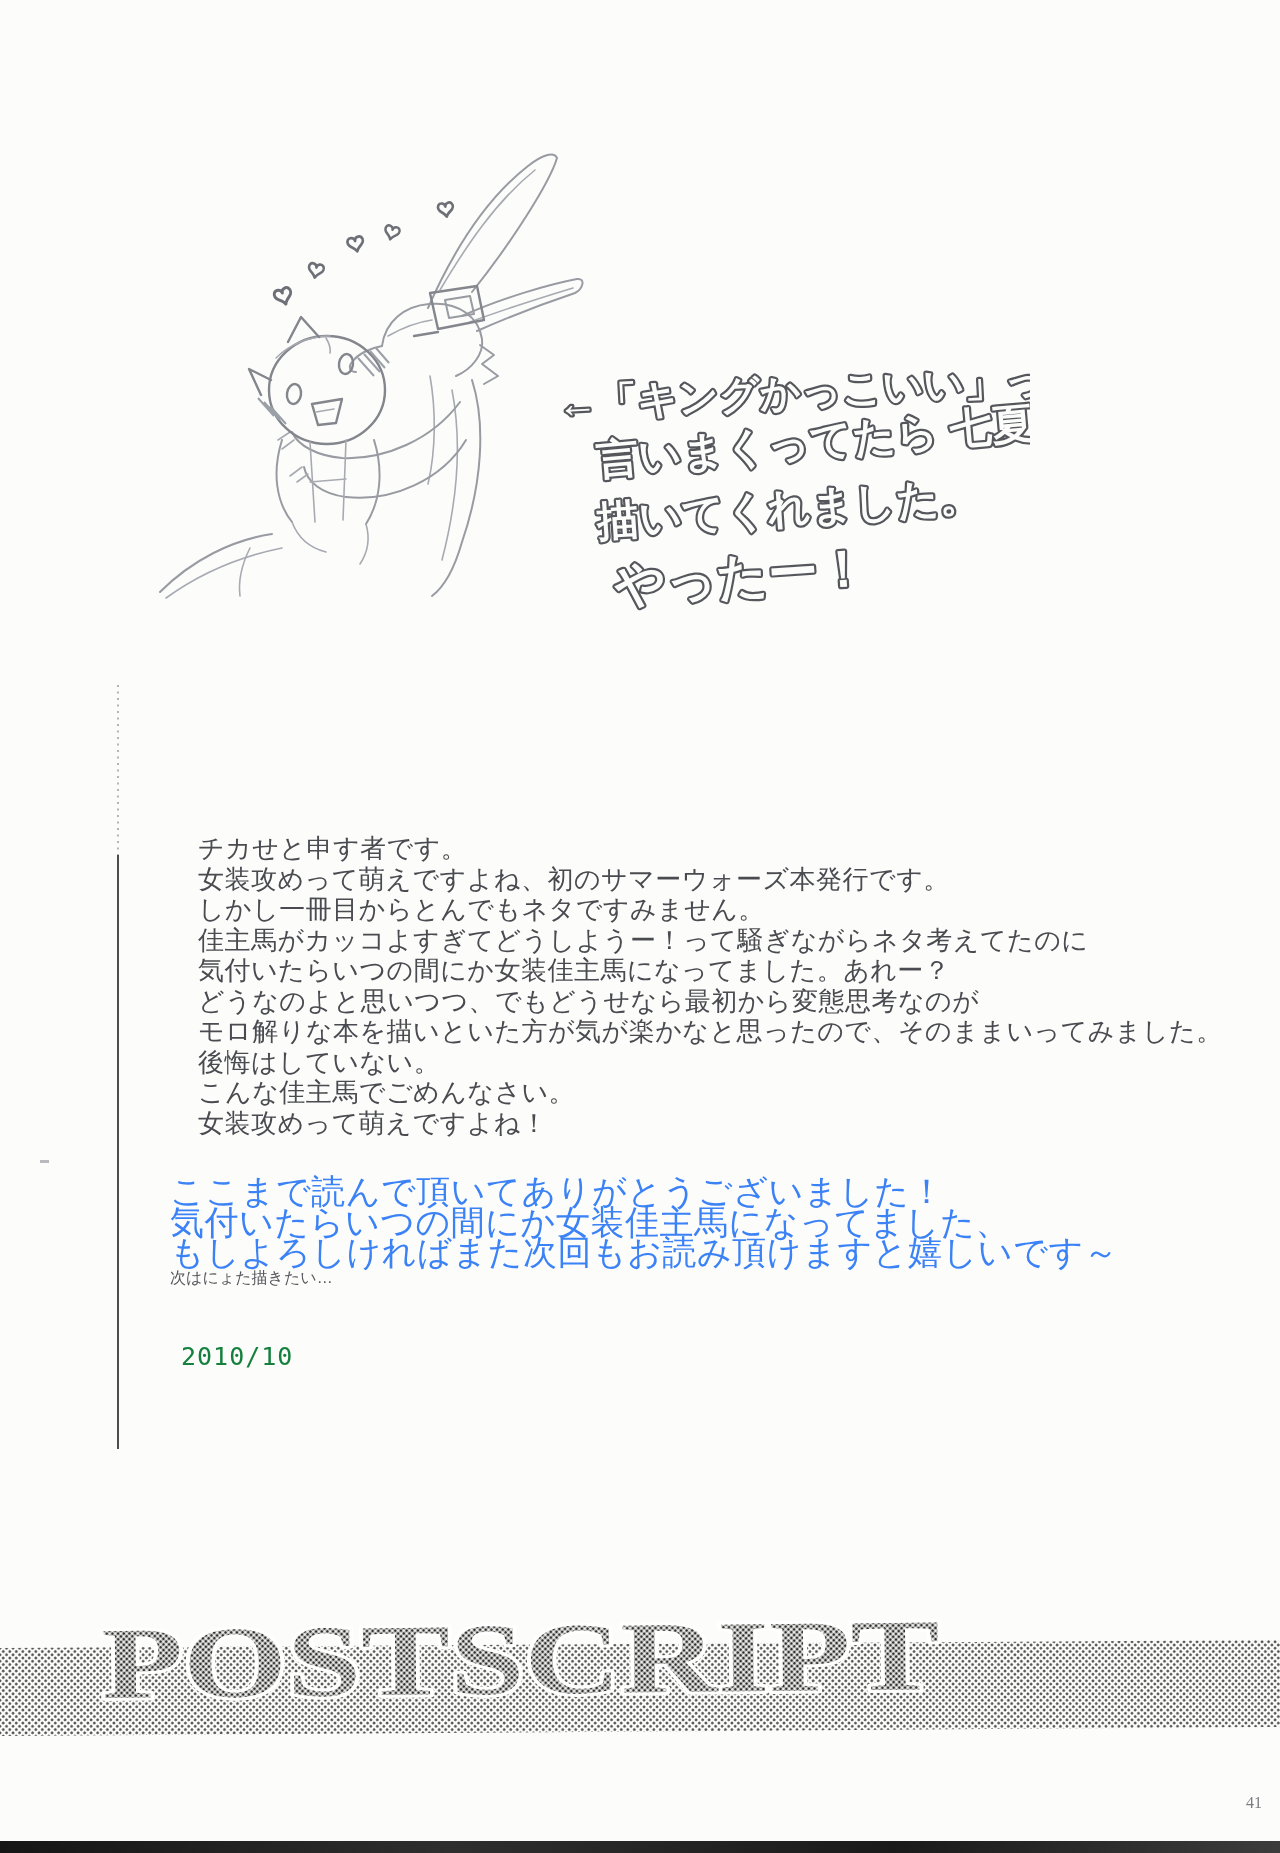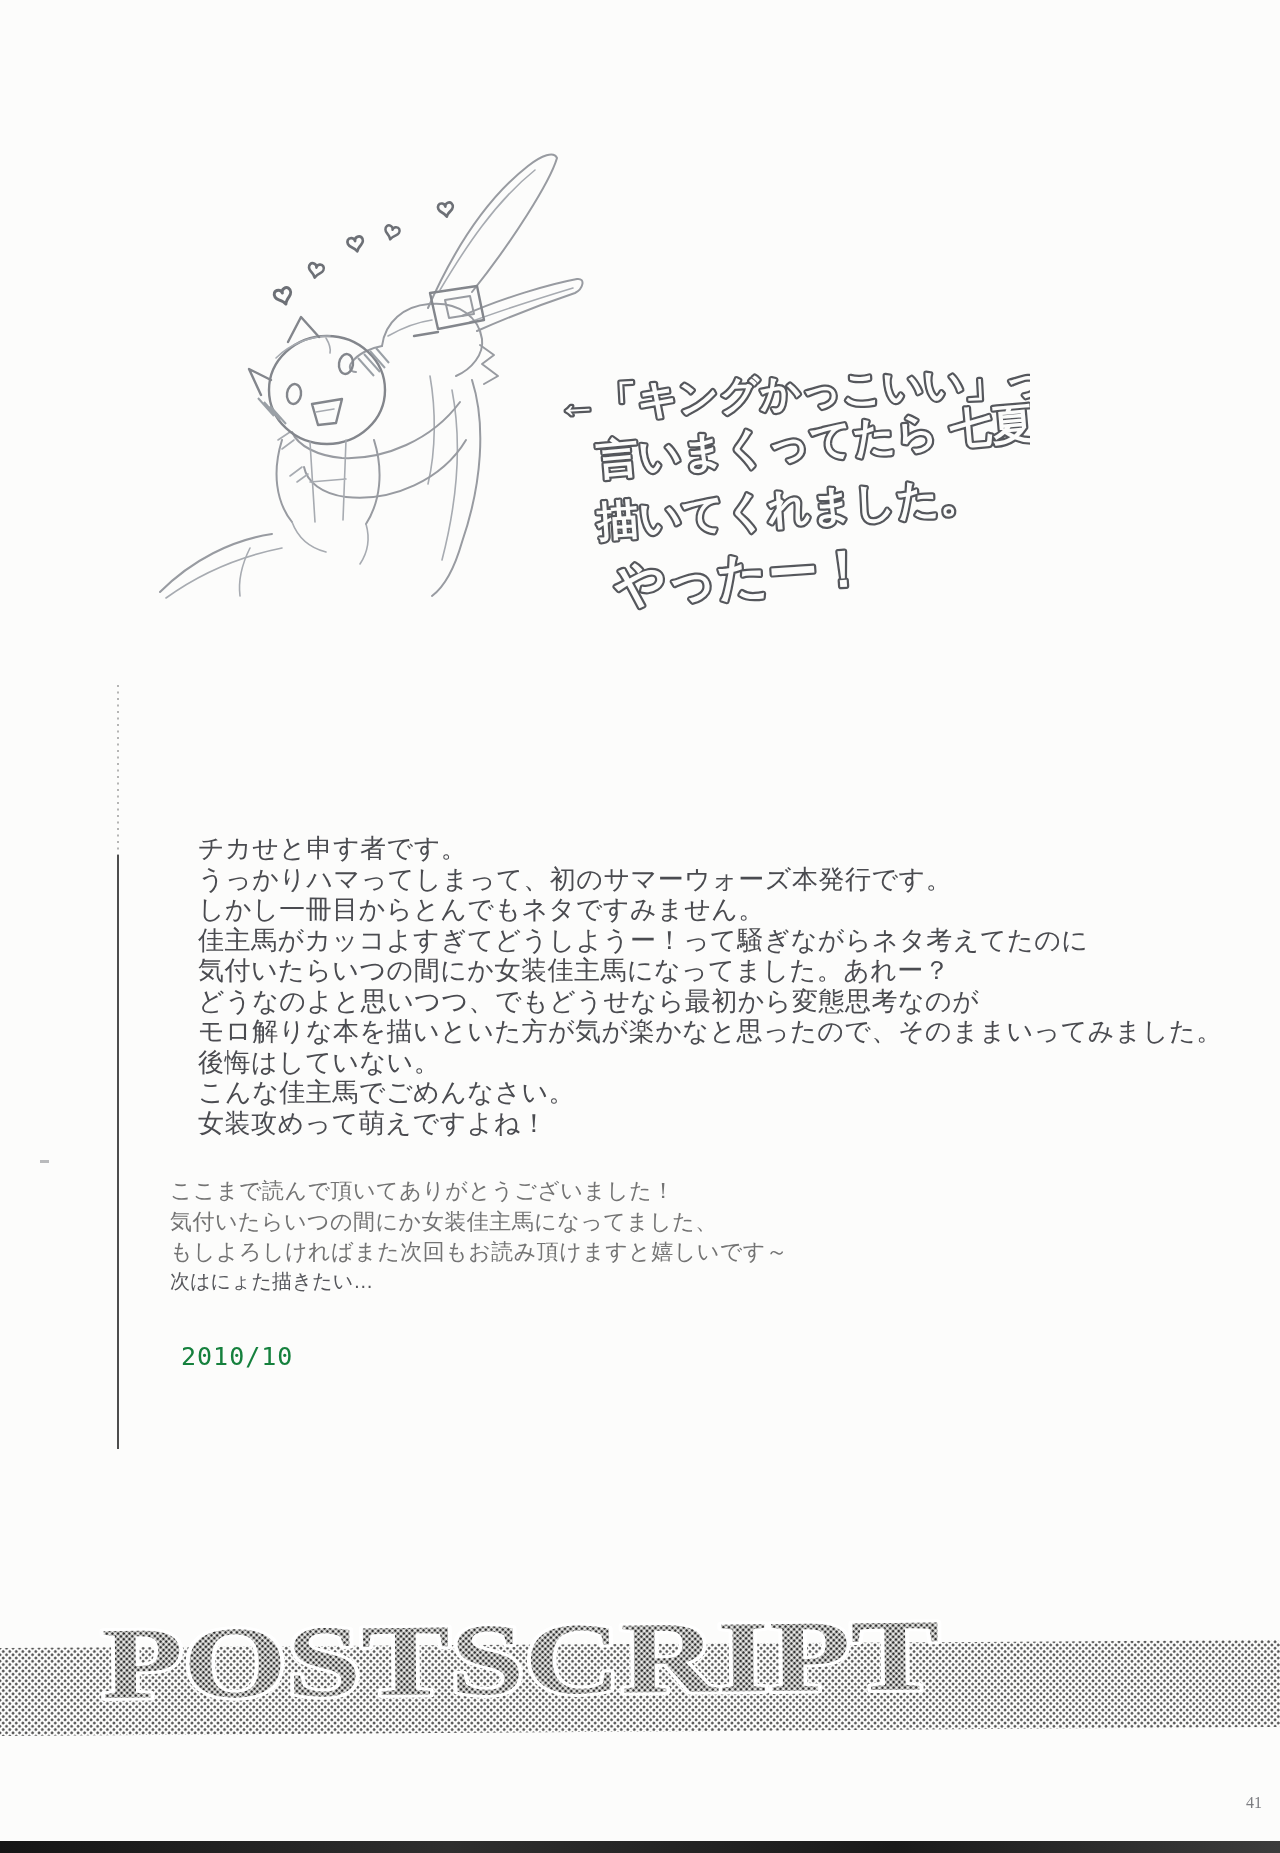--- a/index.html
+++ b/index.html
@@ -31,26 +31,26 @@
   .afterword{
     position:absolute;left:170px;top:833px;
     color:#4a4b50;
     font-size:26px;line-height:30.5px;
     letter-spacing:0.5px;
     white-space:nowrap;
   }
   .afterword div{height:30.5px;margin-left:28px;}
   .afterword2{
     position:absolute;left:170px;top:1176px;
-    color:#737373;font-size:22px;line-height:30.5px;letter-spacing:0.5px;white-space:nowrap;
+    color:#3b82f6;font-size:34px;line-height:30.5px;letter-spacing:0.5px;white-space:nowrap;
   }
   .afterword2 div{height:30.5px;}
   .small-note{
     position:absolute;left:170px;top:1268px;
-    color:#55565b;font-size:20px;white-space:nowrap;
+    color:#55565b;font-size:16px;white-space:nowrap;
   }
   .date-line{
     position:absolute;left:181px;top:1342px;
     color:#15803d;font-size:25px;letter-spacing:1px;
     font-family:"DejaVu Sans Mono","Liberation Mono",monospace;
   }
   
   .banner-svg{position:absolute;left:0;top:1580px;width:1280px;height:250px;}
   .banner-title{
     font-family:"Liberation Serif","DejaVu Serif",serif;
@@ -162,21 +162,21 @@
         <stop offset="1" stop-color="#4d4d4d" stop-opacity="0"></stop>
       </linearGradient>
     </defs>
     <line x1="18" y1="25" x2="18" y2="195" stroke="#a3a3a3" stroke-width="1.6" stroke-dasharray="2 4.5"></line>
     <line x1="18" y1="195" x2="18" y2="789" stroke="#4d4d4d" stroke-width="2"></line>
     <line x1="18" y1="788" x2="836" y2="788" stroke="url(#fadeRight)" stroke-width="2.2"></line>
   </svg>
 
   <div class="afterword">
     <div>チカせと申す者です。</div>
-    <div>うっかりハマってしまって、初のサマーウォーズ本発行です。</div>
+    <div>女装攻めって萌えですよね、初のサマーウォーズ本発行です。</div>
     <div>しかし一冊目からとんでもネタですみません。</div>
     <div>佳主馬がカッコよすぎてどうしようー！って騒ぎながらネタ考えてたのに</div>
     <div>気付いたらいつの間にか女装佳主馬になってました。あれー？</div>
     <div>どうなのよと思いつつ、でもどうせなら最初から変態思考なのが</div>
     <div>モロ解りな本を描いといた方が気が楽かなと思ったので、そのままいってみました。</div>
     <div>後悔はしていない。</div>
     <div>こんな佳主馬でごめんなさい。</div>
     <div>女装攻めって萌えですよね！</div>
   </div>
 

